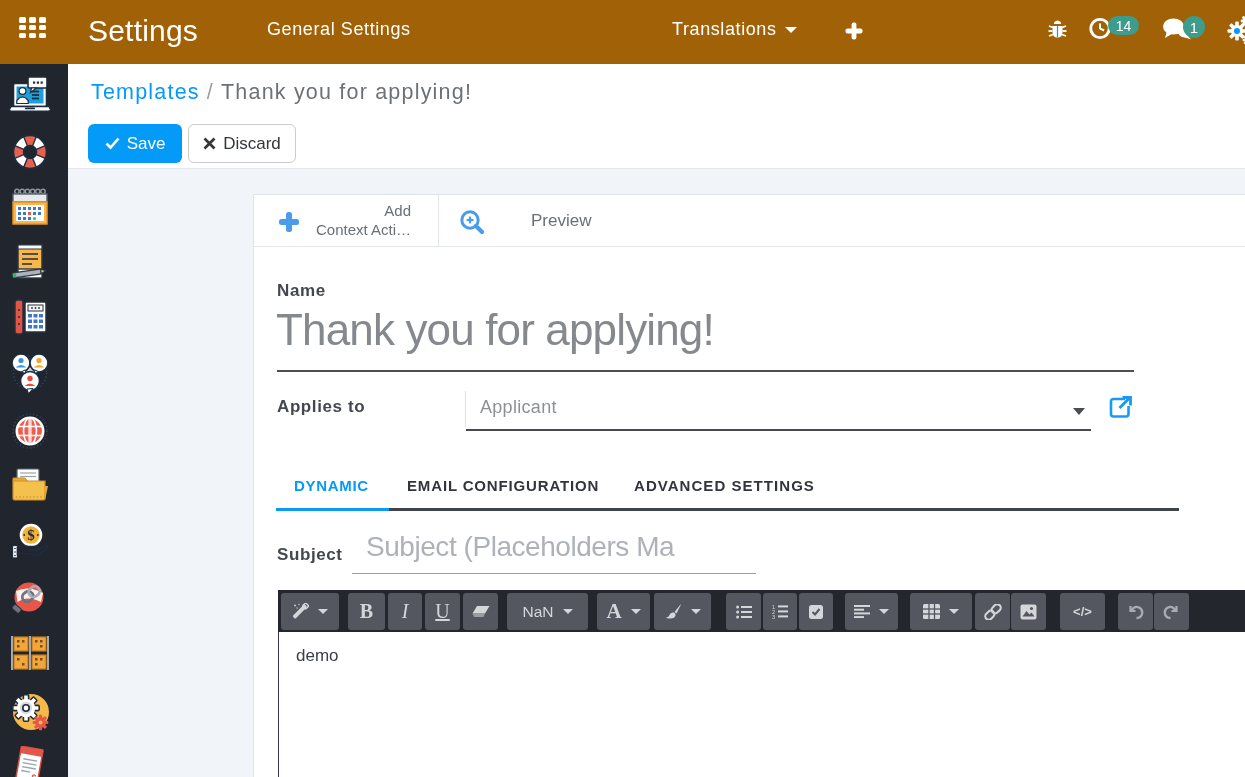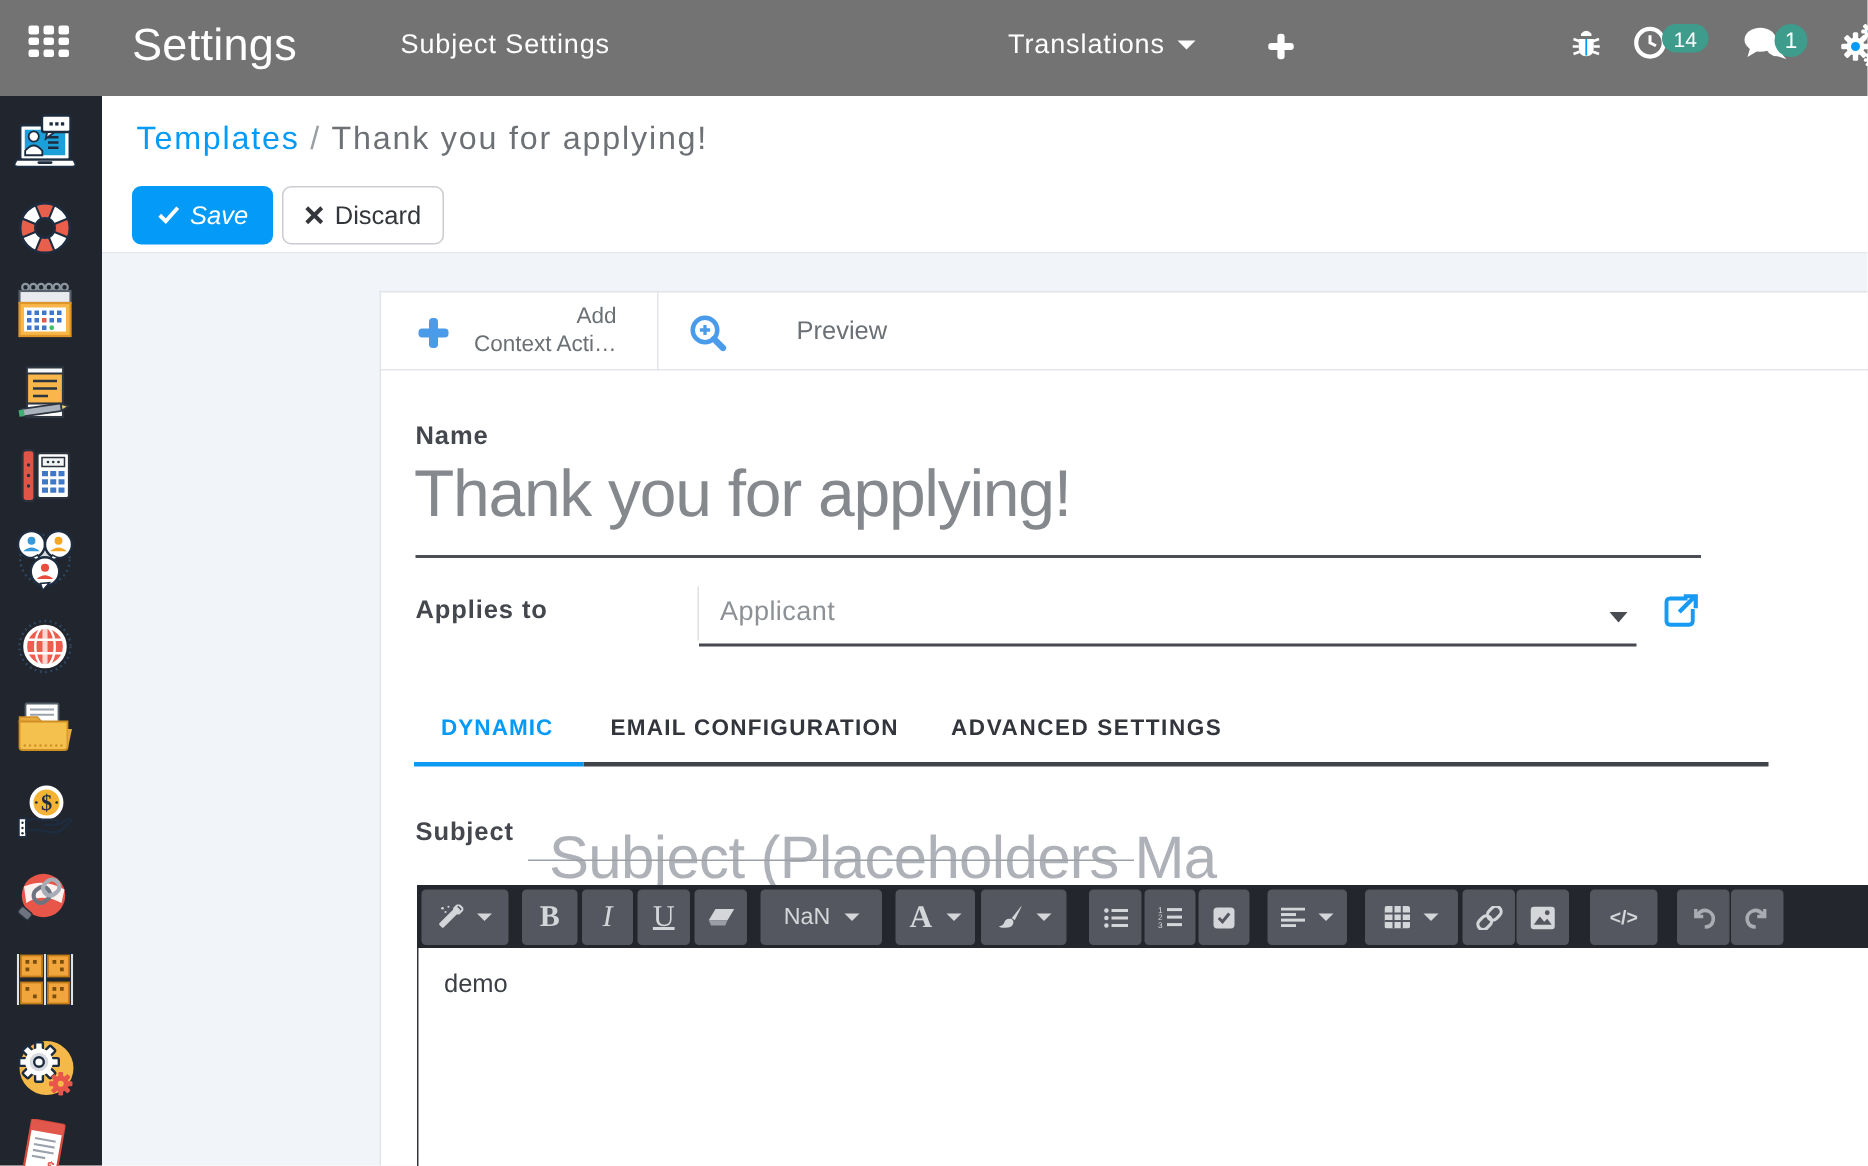--- a/index.html
+++ b/index.html
@@ -1,42 +1,42 @@
 <!DOCTYPE html>
 <html><head>
 <meta charset="utf-8">
 <style>
   * { margin:0; padding:0; box-sizing:border-box; }
   html,body { width:1245px; height:777px; overflow:hidden; background:#fff;
     font-family:"Liberation Sans", sans-serif; }
   .abs { position:absolute; }
 
   
-  #topbar { position:absolute; left:0; top:0; width:1245px; height:64px; background:#737373; color:#fff; }
+  #topbar { position:absolute; left:0; top:0; width:1245px; height:64px; background:#a16207; color:#fff; }
   #appsgrid { position:absolute; left:19px; top:17px; width:27px; height:21px;
     display:grid; grid-template-columns:7px 7px 7px; grid-template-rows:5.5px 5.5px 5.5px; gap:2.3px 3px;}
   #appsgrid span{ background:#fff; border-radius:1.5px; }
   #brand { position:absolute; left:88px; top:14px; font-size:30px; letter-spacing:0.2px; }
   .navitem { position:absolute; top:19px; font-size:18px; letter-spacing:0.6px; white-space:nowrap; }
   .caret { display:inline-block; width:0; height:0; border-left:6.5px solid transparent;
     border-right:6.5px solid transparent; border-top:6.5px solid #fff; vertical-align:2px; margin-left:8px;}
   .badge { position:absolute; background:#3d9c8b; color:#fff; font-size:14px;
     display:flex; align-items:center; justify-content:center; }
 
   
   #sidebar { position:absolute; left:0; top:64px; width:68px; height:713px; background:#21252d; }
   .appicon { position:absolute; left:9px; width:42px; height:42px; }
 
   
   #content { position:absolute; left:68px; top:64px; width:1177px; height:713px; background:#f1f4f8; }
   #crumbarea { position:absolute; left:0; top:0; width:1177px; height:105px; background:#fff; border-bottom:1px solid #e4e7eb;}
   #crumb { position:absolute; left:23px; top:16px; font-size:21.5px; letter-spacing:1.2px; color:#6d7176; }
   #crumb a { color:#049af7; text-decoration:none; }
   #btn-save { position:absolute; left:20px; top:60px; width:94px; height:39px; background:#049af7;
-    border-radius:6px; color:#fff; font-size:17px; display:flex; align-items:center; justify-content:center;font-style:italic; }
+    border-radius:6px; color:#fff; font-size:17px; display:flex; align-items:center; justify-content:center; }
   #btn-discard { position:absolute; left:120px; top:60px; width:108px; height:39px; background:#fff;
     border:1px solid #c9ccd1; border-radius:6px; color:#33363b; font-size:17px;
     display:flex; align-items:center; justify-content:center; }
 
   #panel { position:absolute; left:185px; top:130px; width:992px; height:583px; background:#fff;
     border-left:1px solid #e0e3e7; border-top:1px solid #e0e3e7;text-align:right; }
   
   #btnbar { position:absolute; left:0; top:0; width:992px; height:52px; border-bottom:1px solid #e3e6ea; }
   #btnbar .sep { position:absolute; left:184px; top:0px; width:1px; height:52px; background:#e3e6ea; }
   #addctx-txt { position:absolute; left:62px; top:6px; font-size:15px; color:#6b7075; line-height:19px; }
@@ -49,21 +49,21 @@
   #applies-sepline { position:absolute; left:211px; top:196px; width:1px; height:36px; background:#dde0e4; }
   #applicant { position:absolute; left:226px; top:202px; font-size:18px; letter-spacing:0.3px; color:#8d9196; }
   #applies-underline { position:absolute; left:212px; top:234px; width:625px; height:1.6px; background:#46494f; }
   #applies-caret { position:absolute; left:819px; top:213px; width:0; height:0;
     border-left:6px solid transparent; border-right:6px solid transparent; border-top:7px solid #494d52; }
 
   .tab { position:absolute; top:282px; font-size:15px; font-weight:bold; color:#32353b; letter-spacing:0.2px; white-space:nowrap;}
   #tabline-dark { position:absolute; left:135px; top:313px; width:790px; height:2.5px; background:#3f434a; }
   #tabline-blue { position:absolute; left:22px; top:313px; width:113px; height:3px; background:#0b99f2; }
 
-  #subject-ph { position:absolute; left:112px; top:336px; font-size:40px; letter-spacing:-0.45px; color:#aeb2b8;margin-top:19px; }
+  #subject-ph { position:absolute; left:112px; top:336px; font-size:28px; letter-spacing:-0.45px; color:#aeb2b8; }
   #subject-underline { position:absolute; left:98px; top:378px; width:404px; height:1px; background:#9ba0a5; }
 
   #toolbar { position:absolute; left:24px; top:395px; width:968px; height:42px; background:#24262e; }
   .tbtn { position:absolute; top:3px; height:37px; background:#54575f; border-radius:3px;
     display:flex; align-items:center; justify-content:center; color:#d4d6da; font-size:19px; }
   .tserif { font-family:"Liberation Serif", serif; font-size:20px; }
   .tcaret { display:inline-block; width:0; height:0; border-left:5px solid transparent;
     border-right:5px solid transparent; border-top:5.5px solid #d4d6da; margin-left:9px; }
   #editor { position:absolute; left:24px; top:437px; width:968px; height:146px; background:#fff;
     border-left:1px solid #33363c; }
@@ -78,21 +78,21 @@
       <span></span>
       <span></span>
       <span></span>
       <span></span>
       <span></span>
       <span></span>
       <span></span>
       <span></span>
     </div>
   <div id="brand">Settings</div>
-  <div class="navitem" style="left:267px;">Subject Settings</div>
+  <div class="navitem" style="left:267px;">General Settings</div>
   <div class="navitem" style="left:672px;">Translations<span class="caret"></span></div>
   <div class="abs" style="left:845px; top:22px;"><svg width="18" height="18" viewBox="0 0 18 18">
         <g fill="#fff">
           <rect x="6.6" y="0.5" width="4.8" height="17" rx="2"></rect>
           <rect x="0.5" y="6.6" width="17" height="4.8" rx="2"></rect>
         </g>
       </svg></div>
   <div class="abs" style="left:1048px; top:18px;">
     <svg width="19" height="20" viewBox="0 0 19 20">
       <g stroke="#fff" stroke-width="1.8" fill="none">

